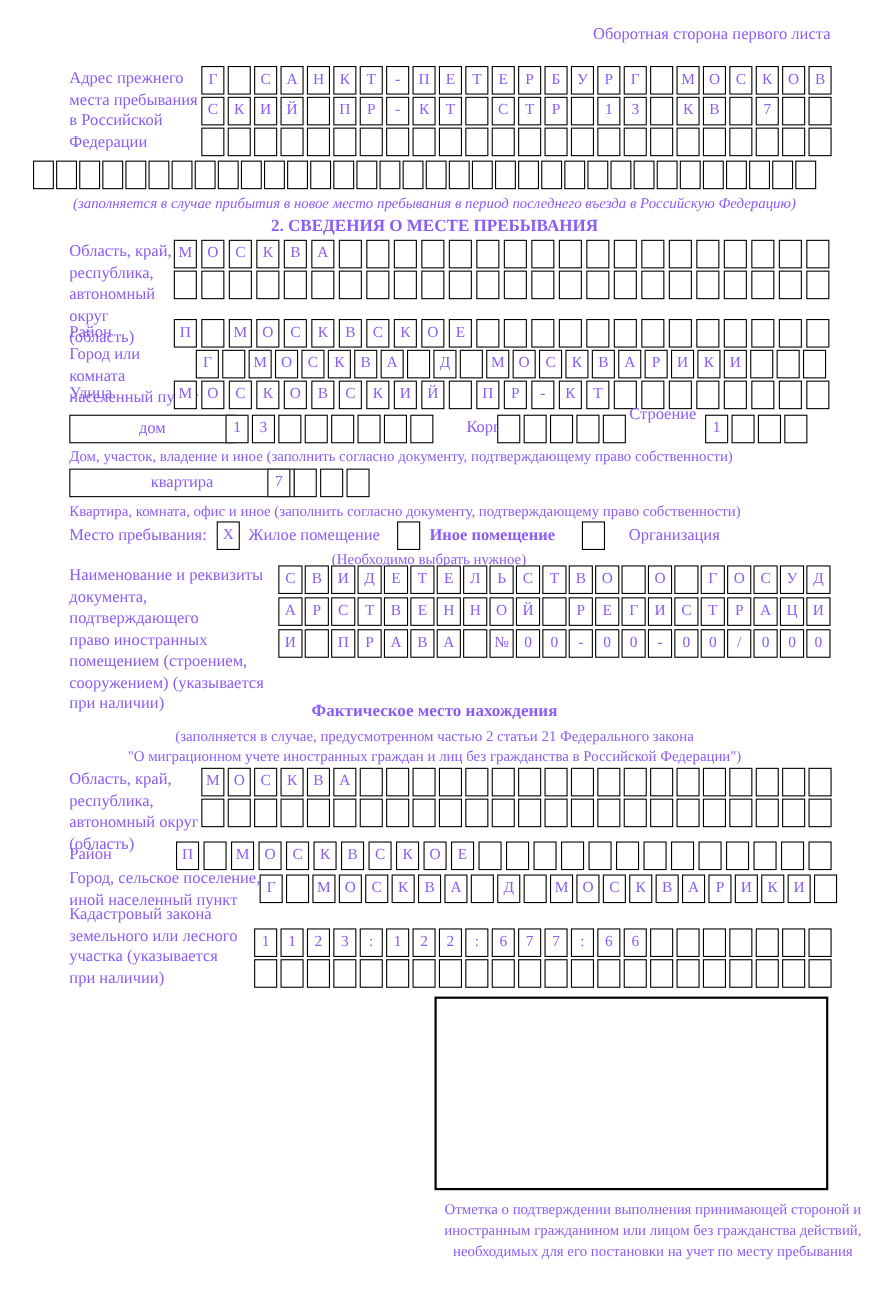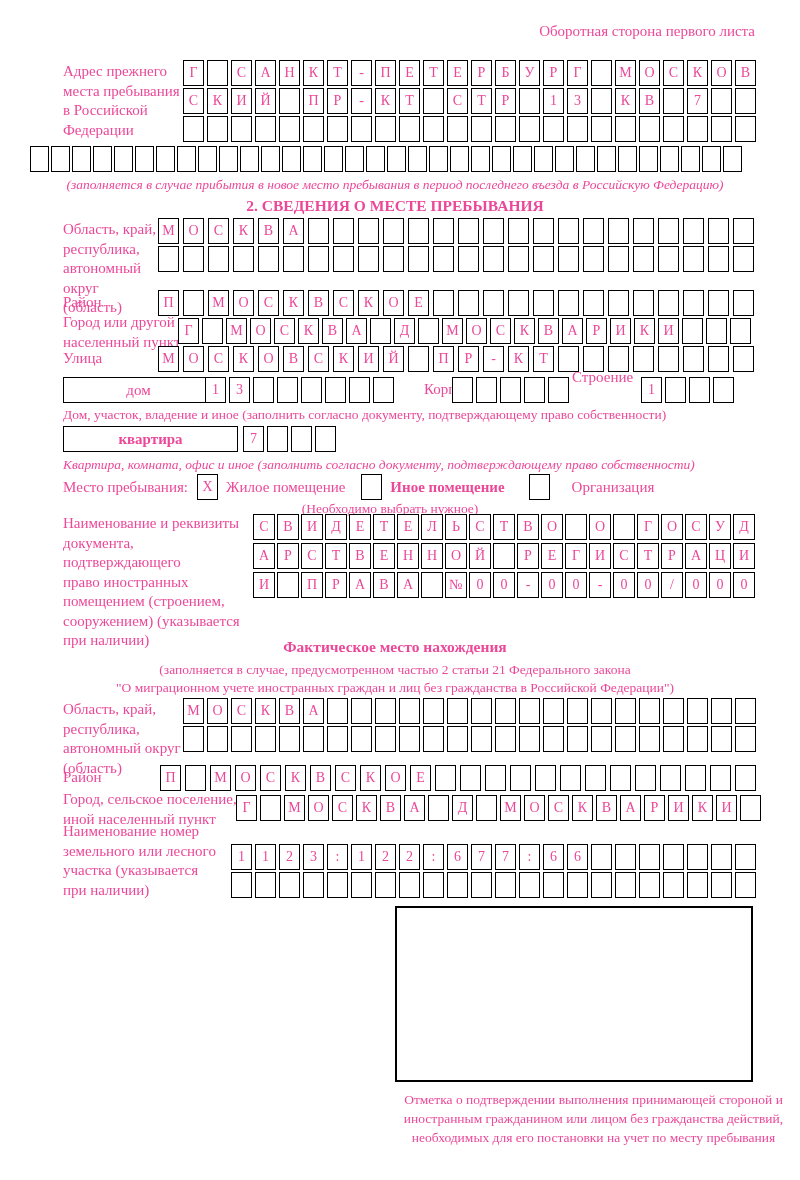--- a/index.html
+++ b/index.html
@@ -1,16 +1,16 @@
 <!DOCTYPE html>
 <html><head>
 <meta charset="utf-8">
 <style>
   html,body{margin:0;padding:0;background:#fff;}
-  .page{position:relative;width:800px;height:1180px;background:#fff;color:#ec4899;
+  .page{position:relative;width:800px;height:1180px;background:#fff;color:#8b5cf6;
         font-family:"Liberation Serif","DejaVu Serif",serif;overflow:hidden;}
   .abs{position:absolute;}
   .lbl{font-size:15px;line-height:19.5px;}
   .note{font-size:13.5px;line-height:18px;}
   .h{font-weight:bold;font-size:15.5px;text-align:center;}
   .grid{display:flex;}
   .g2{gap:2px;} .g3{gap:3px;} .g4{gap:4px;}
   .rows{display:flex;flex-direction:column;gap:2px;}
   .c{width:21px;height:26px;border:1.5px solid #000;box-sizing:border-box;
      display:flex;align-items:center;justify-content:center;
@@ -239,21 +239,21 @@
       <span class="c"></span>
       <span class="c"></span>
       <span class="c"></span>
       <span class="c"></span>
       <span class="c"></span>
       <span class="c"></span>
       <span class="c"></span>
     </div>
 
   <div class="abs lbl" style="left:63px;top:313px;width:118px;">
-    <div>Город или другой</div>
+    <div>Город или комната</div>
     <div>населенный пункт</div>
   </div>
   <div class="abs grid g3" style="left:178px;top:318px;">
       <span class="c">Г</span>
       <span class="c"></span>
       <span class="c">М</span>
       <span class="c">О</span>
       <span class="c">С</span>
       <span class="c">К</span>
       <span class="c">В</span>
@@ -325,28 +325,28 @@
     </div>
   <div class="abs lbl" style="left:572px;top:368px;">Строение</div>
   <div class="abs grid g3" style="left:641px;top:377px;">
       <span class="c">1</span>
       <span class="c"></span>
       <span class="c"></span>
       <span class="c"></span>
     </div>
   <div class="abs note" style="left:63px;top:406px;">Дом, участок, владение и иное (заполнить согласно документу, подтверждающему право собственности)</div>
 
-  <div class="abs boxlbl" style="left:63px;top:426px;width:175px;font-weight:bold;">квартира</div>
+  <div class="abs boxlbl" style="left:63px;top:426px;width:205px;">квартира</div>
   <div class="abs grid g3" style="left:243px;top:426px;">
       <span class="c">7</span>
       <span class="c"></span>
       <span class="c"></span>
       <span class="c"></span>
     </div>
-  <div class="abs note" style="left:63px;top:456px;font-style:italic;">Квартира, комната, офис и иное (заполнить согласно документу, подтверждающему право собственности)</div>
+  <div class="abs note" style="left:63px;top:456px;">Квартира, комната, офис и иное (заполнить согласно документу, подтверждающему право собственности)</div>
 
   <div class="abs stayrow" style="left:63px;top:474px;">
     <span>Место пребывания:</span>
     <span class="c" style="margin-left:9px;">X</span>
     <span style="margin-left:8px;">Жилое помещение</span>
     <span class="c" style="margin-left:16px;"></span>
     <span style="margin-left:8px;font-weight:bold;">Иное помещение</span>
     <span class="c" style="margin-left:24px;"></span>
     <span style="margin-left:22px;">Организация</span>
   </div>
@@ -548,21 +548,21 @@
       <span class="c">В</span>
       <span class="c">А</span>
       <span class="c">Р</span>
       <span class="c">И</span>
       <span class="c">К</span>
       <span class="c">И</span>
       <span class="c"></span>
     </div>
 
   <div class="abs lbl" style="left:63px;top:822px;width:170px;">
-    <div>Наименование номер</div>
+    <div>Кадастровый закона</div>
     <div>земельного или лесного</div>
     <div>участка (указывается</div>
     <div>при наличии)</div>
   </div>
   <div class="abs rows" style="left:231px;top:844px;">
     <div class="grid g3">
         <span class="c">1</span>
         <span class="c">1</span>
         <span class="c">2</span>
         <span class="c">3</span>

